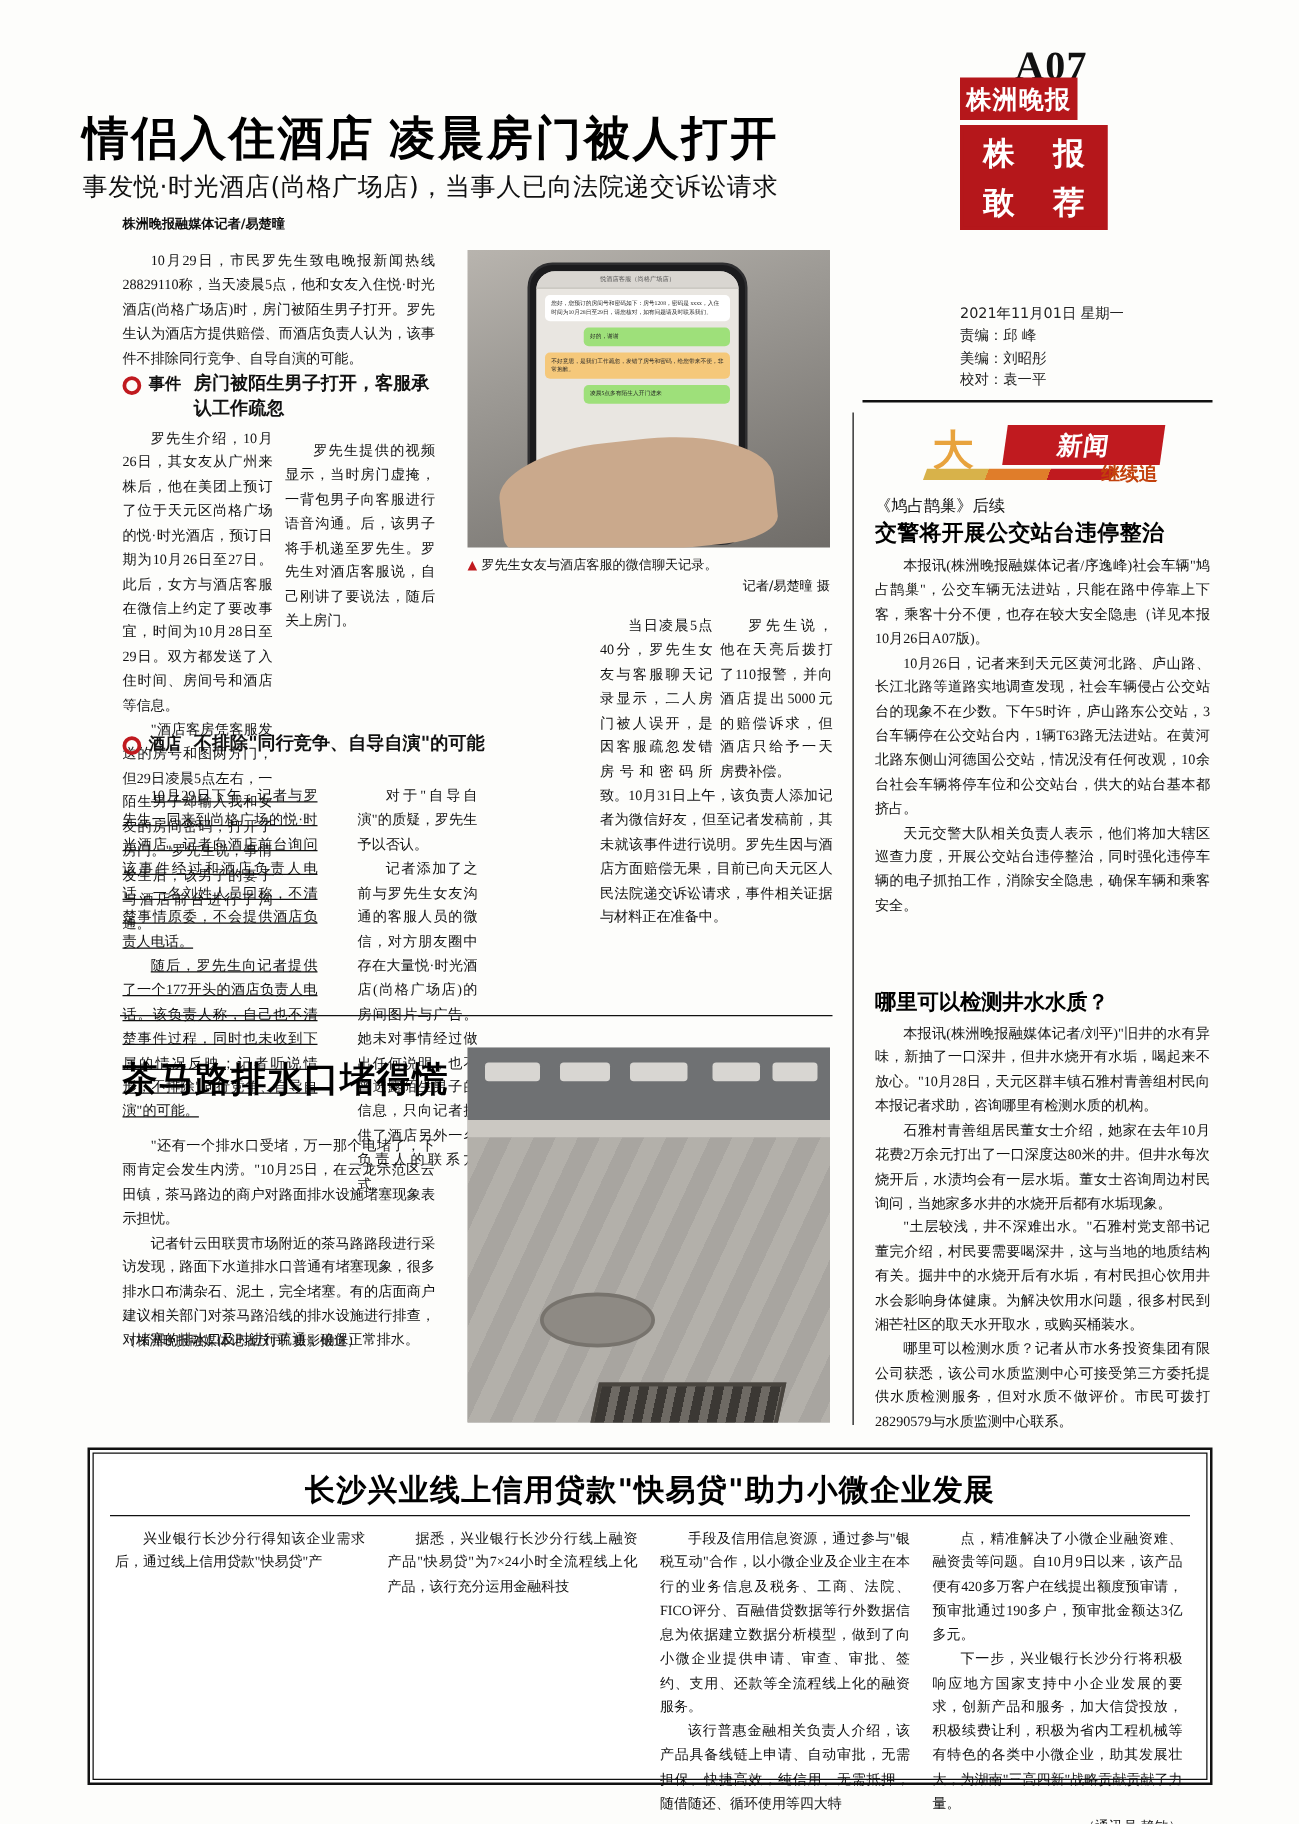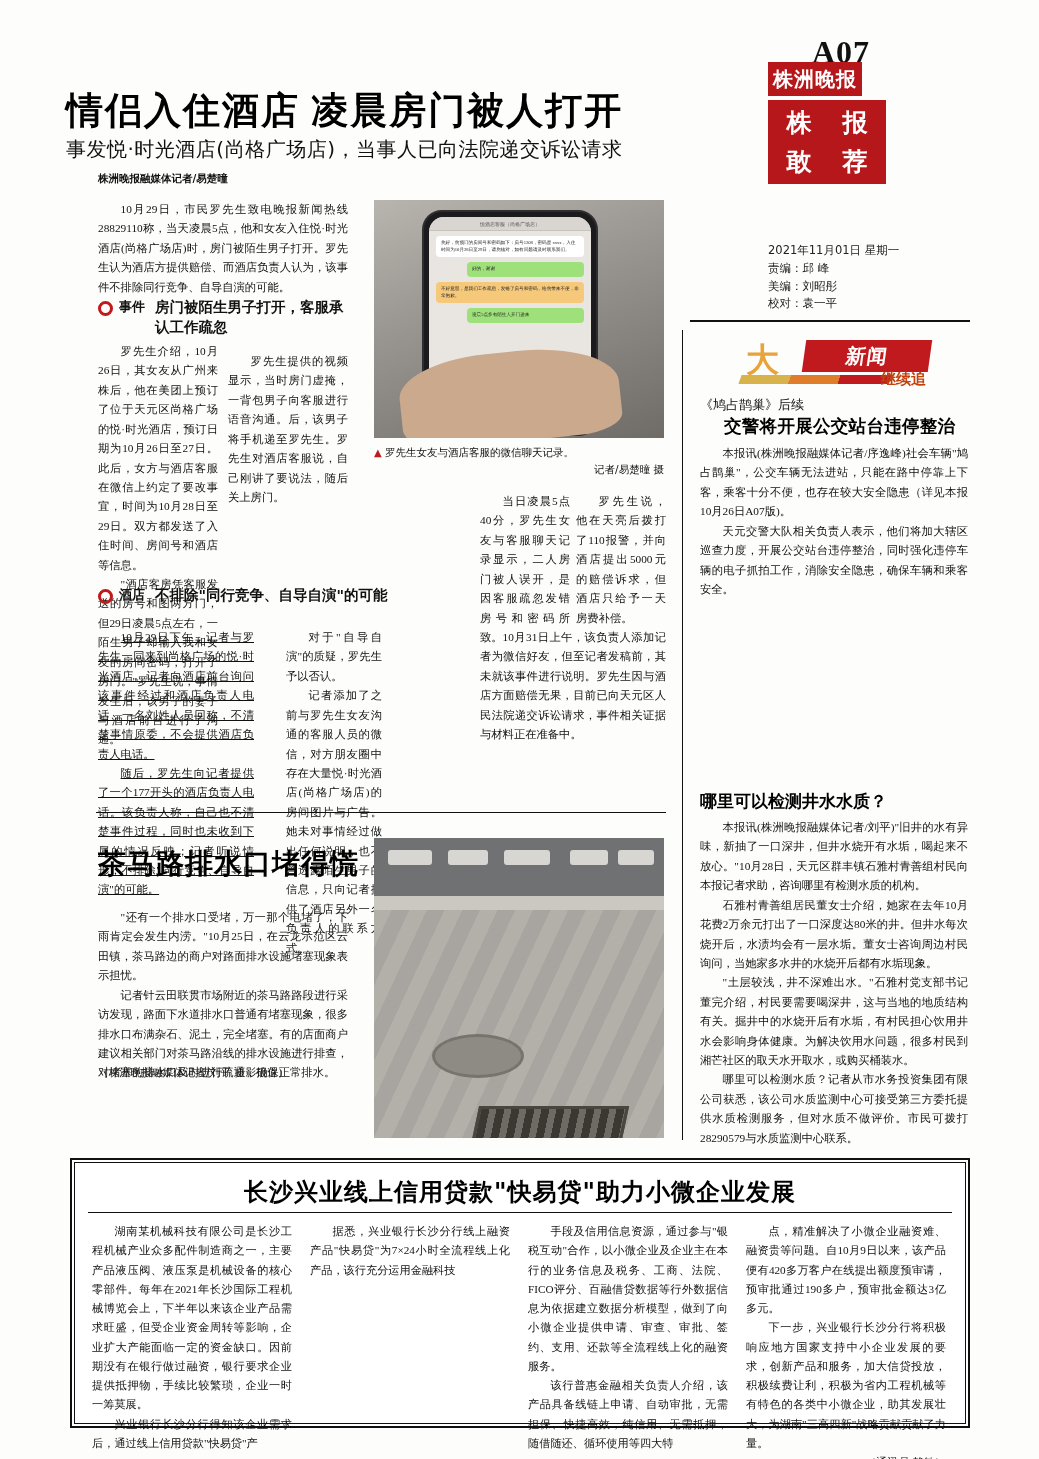--- a/index.html
+++ b/index.html
@@ -174,21 +174,21 @@
   .nf-bars{position:absolute;left:0;bottom:0;width:150px;height:9px;
     background:linear-gradient(90deg,#d8b24a 0 33%,#e07d2a 33% 66%,#c01a1f 66% 100%);
     transform:skewX(-20deg);}
   .r-kicker{
     position:absolute;left:700px;top:396px;width:268px;
     font-family:"DejaVu Sans",sans-serif;font-size:13px;color:#111;
   }
   .r-h{
     position:absolute;left:700px;top:414px;width:280px;
     font-family:"DejaVu Sans",sans-serif;font-weight:bold;font-size:17.5px;color:#000;
-    letter-spacing:0.3px;white-space:nowrap;margin-left:24px;
+    letter-spacing:0.3px;white-space:nowrap;
   }
   .r-h2{
     position:absolute;left:700px;top:790px;width:280px;
     font-family:"DejaVu Sans",sans-serif;font-weight:bold;font-size:17px;color:#000;
   }
 
   
   .bbox{
     position:absolute;left:70px;top:1158px;width:900px;height:270px;
     border:2px solid #111;box-sizing:border-box;background:#fff;
@@ -327,39 +327,39 @@
     <div class="nf-big">大</div>
     <div class="nf-bars"></div>
     <div style="position:absolute;right:4px;top:30px;font-family:'DejaVu Sans',sans-serif;font-weight:bold;font-size:15px;color:#c2410c;">继续追</div>
   </div>
 
   <div class="r-kicker">《鸠占鹊巢》后续</div>
   <div class="r-h">交警将开展公交站台违停整治</div>
 
   <div class="col" style="left:700px;top:444px;width:268px;">
     <p>本报讯(株洲晚报融媒体记者/序逸峰)社会车辆"鸠占鹊巢"，公交车辆无法进站，只能在路中停靠上下客，乘客十分不便，也存在较大安全隐患（详见本报10月26日A07版)。</p>
+    <p>10月26日，记者来到天元区黄河北路、庐山路、长江北路等道路实地调查发现，社会车辆侵占公交站台的现象不在少数。下午5时许，庐山路东公交站，3台车辆停在公交站台内，1辆T63路无法进站。在黄河北路东侧山河德国公交站，情况没有任何改观，10余台社会车辆将停车位和公交站台，供大的站台基本都挤占。</p>
     <p>天元交警大队相关负责人表示，他们将加大辖区巡查力度，开展公交站台违停整治，同时强化违停车辆的电子抓拍工作，消除安全隐患，确保车辆和乘客安全。</p>
   </div>
 
   <div class="r-h2">哪里可以检测井水水质？</div>
 
   <div class="col" style="left:700px;top:818px;width:268px;">
     <p>本报讯(株洲晚报融媒体记者/刘平)"旧井的水有异味，新抽了一口深井，但井水烧开有水垢，喝起来不放心。"10月28日，天元区群丰镇石雅村青善组村民向本报记者求助，咨询哪里有检测水质的机构。</p>
     <p>石雅村青善组居民董女士介绍，她家在去年10月花费2万余元打出了一口深度达80米的井。但井水每次烧开后，水渍均会有一层水垢。董女士咨询周边村民询问，当她家多水井的水烧开后都有水垢现象。</p>
     <p>"土层较浅，井不深难出水。"石雅村党支部书记董完介绍，村民要需要喝深井，这与当地的地质结构有关。掘井中的水烧开后有水垢，有村民担心饮用井水会影响身体健康。为解决饮用水问题，很多村民到湘芒社区的取天水开取水，或购买桶装水。</p>
     <p>哪里可以检测水质？记者从市水务投资集团有限公司获悉，该公司水质监测中心可接受第三方委托提供水质检测服务，但对水质不做评价。市民可拨打28290579与水质监测中心联系。</p>
   </div>
 
   <div class="bbox"></div>
   <div class="bbox-in"></div>
   <div class="b-title">长沙兴业线上信用贷款"快易贷"助力小微企业发展</div>
   <div class="b-rule"></div>
 
   <div class="bcol" style="left:92px;top:1222px;width:200px;">
-    <p>湖南某机械科技有限公司是长沙工程机械产业众多配件制造商之一，主要产品液压阀、液压泵是机械设备的核心零部件。每年在2021年长沙国际工程机械博览会上，下半年以来该企业产品需求旺盛，但受企业资金周转等影响，企业扩大产能面临一定的资金缺口。因前期没有在银行做过融资，银行要求企业提供抵押物，手续比较繁琐，企业一时一筹莫展。</p>
     <p>兴业银行长沙分行得知该企业需求后，通过线上信用贷款"快易贷"产</p>
   </div>
   <div class="bcol" style="left:310px;top:1222px;width:200px;">
     <p>据悉，兴业银行长沙分行线上融资产品"快易贷"为7×24小时全流程线上化产品，该行充分运用金融科技</p>
   </div>
   <div class="bcol" style="left:528px;top:1222px;width:200px;">
     <p>手段及信用信息资源，通过参与"银税互动"合作，以小微企业及企业主在本行的业务信息及税务、工商、法院、FICO评分、百融借贷数据等行外数据信息为依据建立数据分析模型，做到了向小微企业提供申请、审查、审批、签约、支用、还款等全流程线上化的融资服务。</p>
     <p>该行普惠金融相关负责人介绍，该产品具备线链上申请、自动审批，无需担保、快捷高效，纯信用、无需抵押，随借随还、循环使用等四大特</p>
   </div>
   <div class="bcol" style="left:746px;top:1222px;width:200px;">

